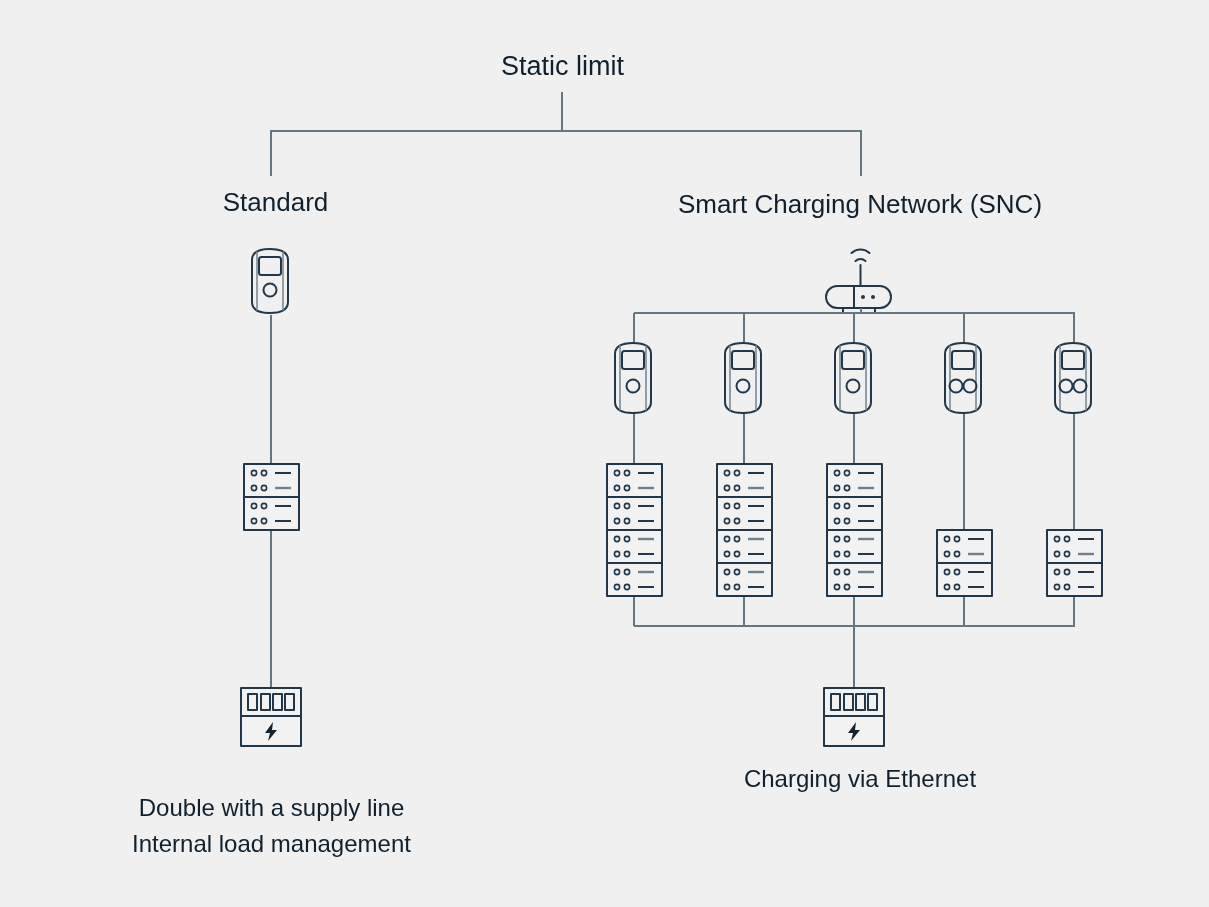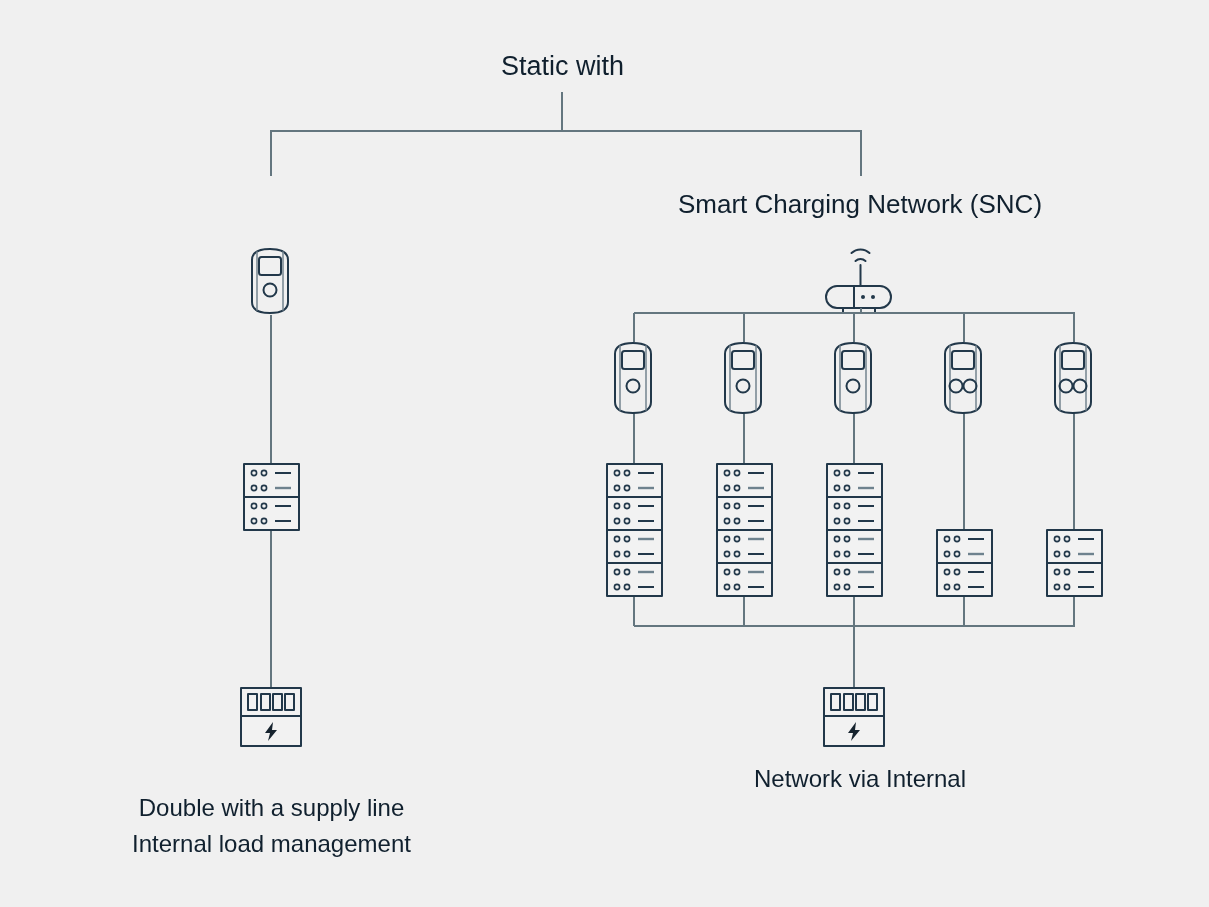--- a/index.html
+++ b/index.html
@@ -383,23 +383,24 @@
         <rect class="ico-fill" x="0" y="28" width="60" height="30"></rect>
         <rect class="ico-stroke" x="7" y="6" width="9" height="16"></rect>
         <rect class="ico-stroke" x="20" y="6" width="9" height="16"></rect>
         <rect class="ico-stroke" x="32" y="6" width="9" height="16"></rect>
         <rect class="ico-stroke" x="44" y="6" width="9" height="16"></rect>
         <path class="ico-bolt" d="M32,34 L24,45 L29,45 L27,53 L36,42 L31,42 Z"></path>
       </g>
     </g>
   </svg>
 
-  <div class="lbl" id="label-static-limit">Static with</div>
-
+  <div class="lbl" id="label-static-limit">Static limit</div>
+
+  <div class="lbl" id="label-standard">Standard</div>
 
   <div class="lbl" id="label-snc">Smart Charging Network (SNC)</div>
 
   <div class="lbl" id="label-standard-caption">Double with a supply line
 Internal load management</div>
 
-  <div class="lbl" id="label-snc-caption">Network via Internal</div>
+  <div class="lbl" id="label-snc-caption">Charging via Ethernet</div>
 
 </div>
 
 </body></html>

